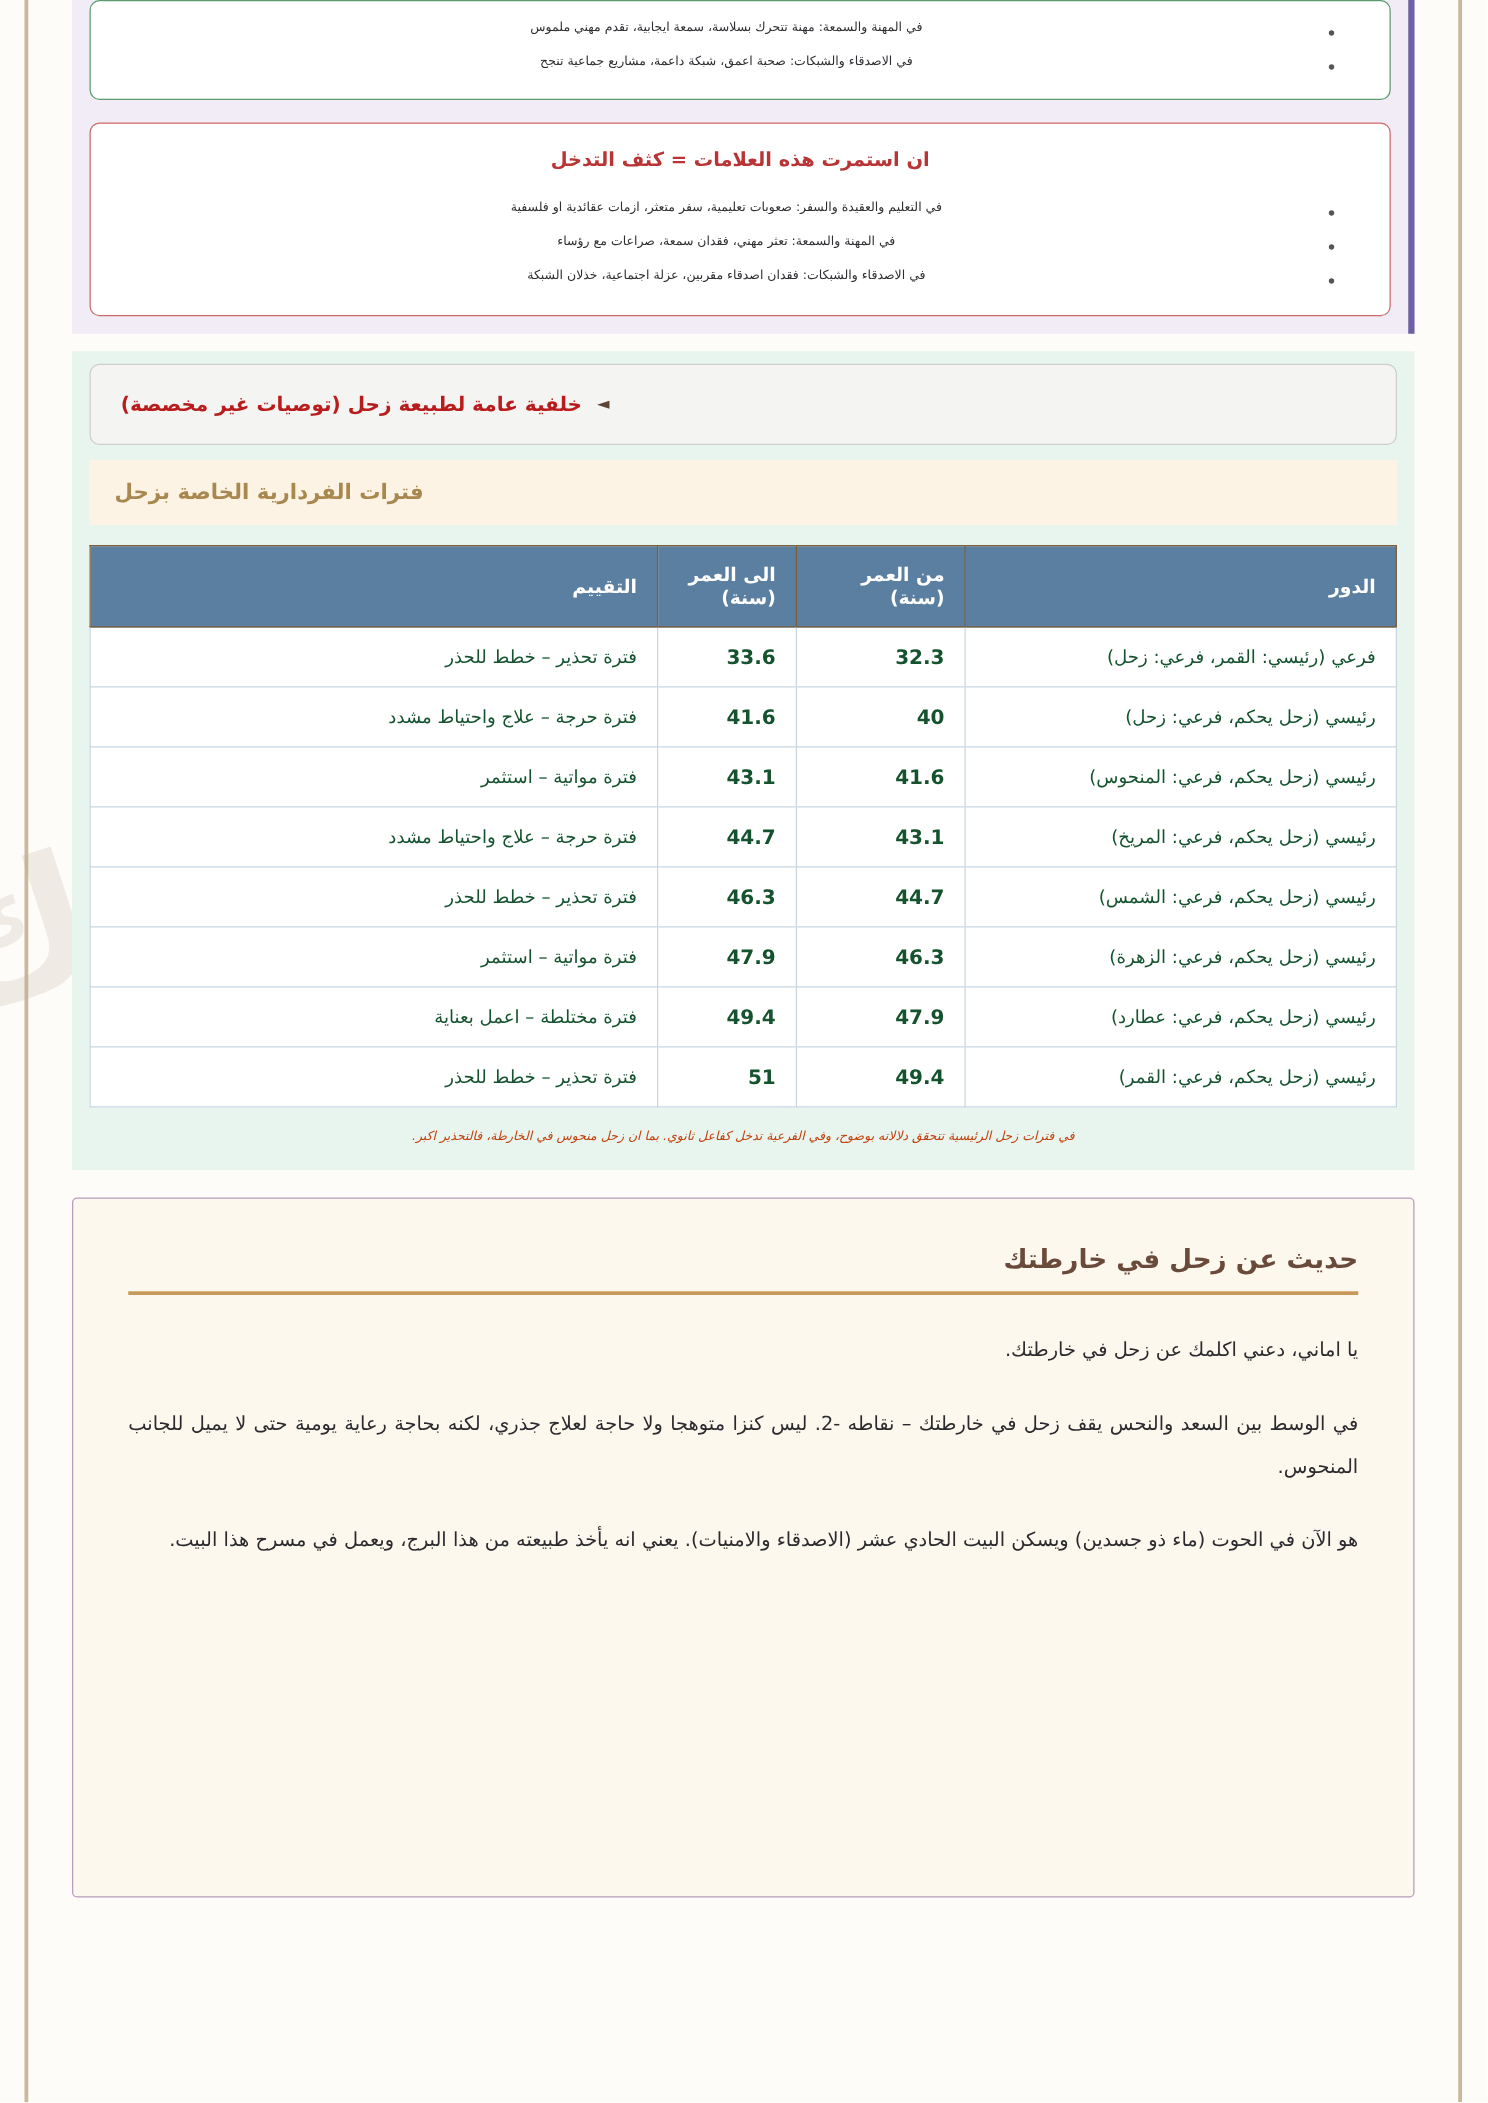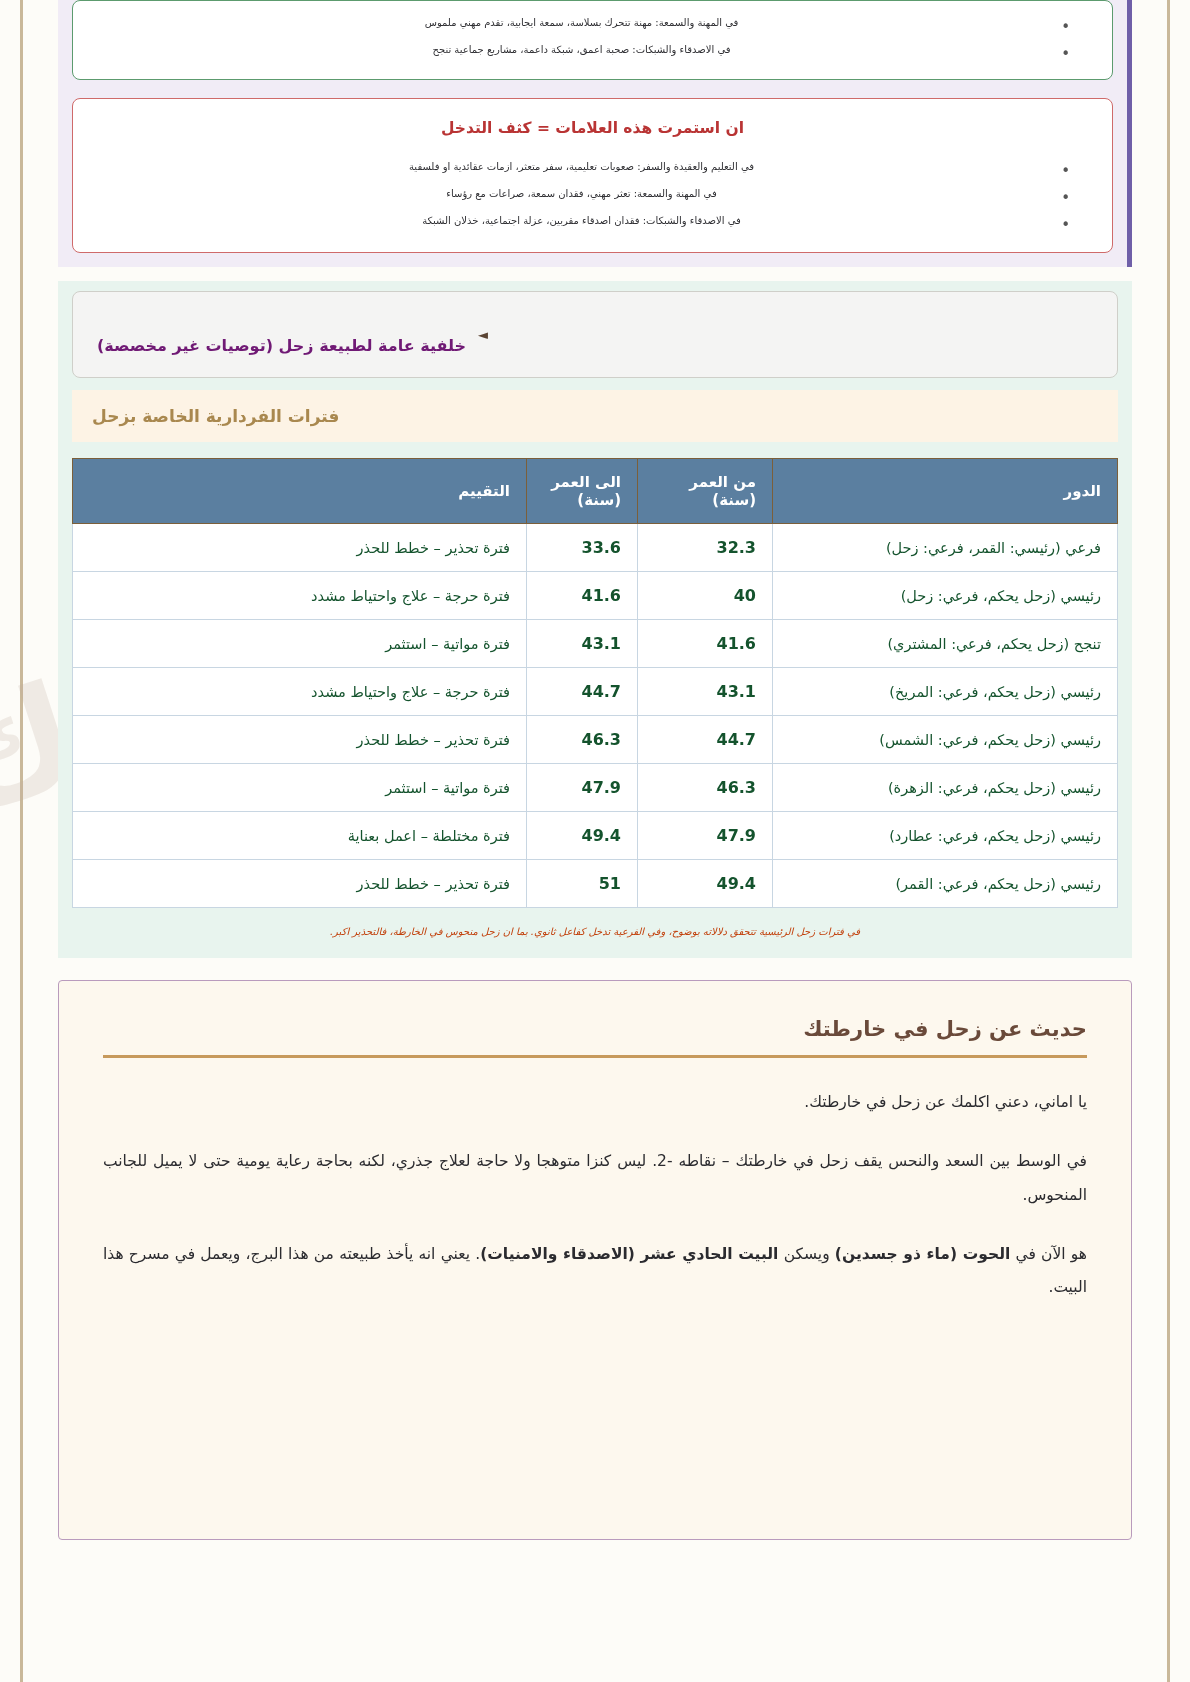--- a/index.html
+++ b/index.html
@@ -86,24 +86,23 @@
     border: 1px solid #cfcfc9;
     border-radius: 8px;
     padding: 22px 24px;
     display: flex;
     align-items: center;
     justify-content: flex-end;
     gap: 12px;
     cursor: pointer;
   }
   .collapsible .ctitle {
-    color: #701a75;
+    color: #b91c1c;
     font-weight: bold;
     font-size: 16px;
-    margin-top: 22px;
   }
   .tri {
     color: #5a4433;
     font-size: 13px;
     line-height: 1;
     margin-right: auto;
   }
 
   
   .band-wrap { background: #e8f4ee; padding: 0 14px; }
@@ -183,21 +182,21 @@
   }
   .cream-card p {
     font-size: 15.5px;
     color: #2b2b2f;
     line-height: 2.15;
     margin: 0 0 26px 0;
     text-align: justify;
     text-align-last: right;
   }
   .cream-card p.lead { text-align: right; }
-  .b { font-weight: bold; }
+  .b { font-weight: normal; }
 
   
   .watermark {
     position: absolute;
     right: 690px;
     top: 600px;
     font-size: 140px;
     color: rgba(190,175,160,0.22);
     font-weight: bold;
     pointer-events: none;
@@ -266,21 +265,21 @@
             <td class="num">33.6</td>
             <td class="eval">فترة تحذير – خطط للحذر</td>
           </tr>
           <tr>
             <td class="role">رئيسي (زحل يحكم، فرعي: زحل)</td>
             <td class="num">40</td>
             <td class="num">41.6</td>
             <td class="eval">فترة حرجة – علاج واحتياط مشدد</td>
           </tr>
           <tr>
-            <td class="role">تنجح (زحل يحكم، فرعي: المشتري)</td>
+            <td class="role">رئيسي (زحل يحكم، فرعي: المنحوس)</td>
             <td class="num">41.6</td>
             <td class="num">43.1</td>
             <td class="eval">فترة مواتية – استثمر</td>
           </tr>
           <tr>
             <td class="role">رئيسي (زحل يحكم، فرعي: المريخ)</td>
             <td class="num">43.1</td>
             <td class="num">44.7</td>
             <td class="eval">فترة حرجة – علاج واحتياط مشدد</td>
           </tr>

